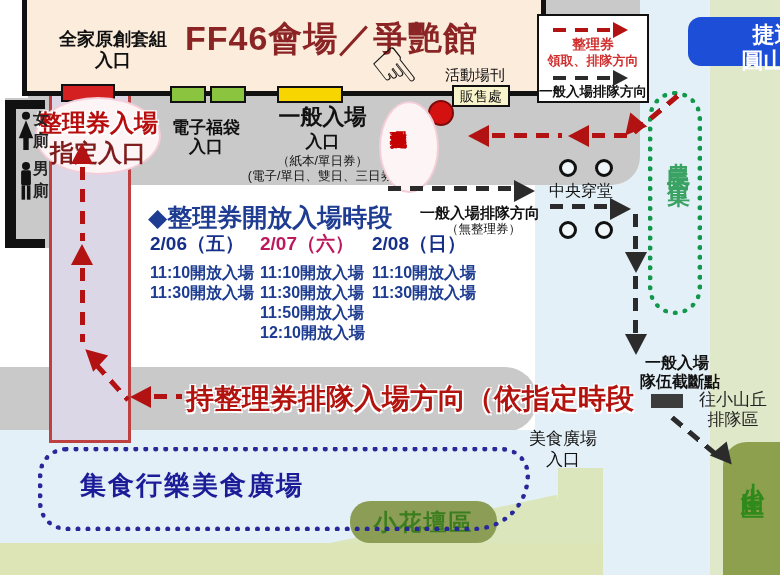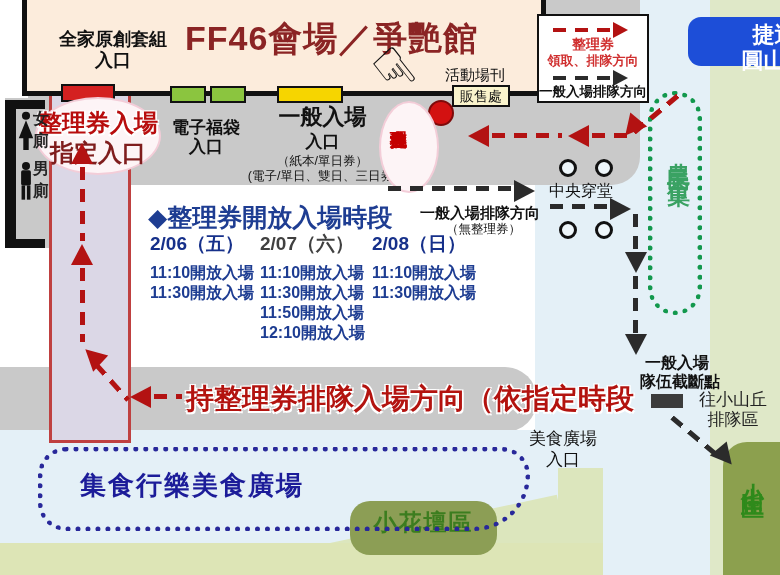--- a/index.html
+++ b/index.html
@@ -41,21 +41,21 @@
   <div class="p" style="left:558px;top:468px;width:45px;height:107px;background:#dce6bd;"></div>
   <div class="p" style="left:0;top:543px;width:603px;height:32px;background:#dde5b6;"></div>
   <div class="p" style="left:22px;top:-8px;width:524px;height:104px;background:#fcecdc;border:5px solid #111;box-sizing:border-box;"></div>
   <div class="p" style="left:5px;top:98px;width:45px;height:150px;background:#c9c9c9;"></div>
 
   <div class="p" style="left:49px;top:96px;width:82px;height:347px;background:#dbd7e6;border-left:3px solid #bf4040;border-right:3px solid #bf4040;border-bottom:3px solid #bf4040;box-sizing:border-box;"></div>
 
   <div class="p" style="left:723px;top:442px;width:57px;height:133px;background:#8ca04e;border-radius:24px 0 0 0;">
     <div class="vtext" style="position:absolute;left:15px;top:22px;font-size:23px;font-weight:800;color:#2f8a1b;letter-spacing:5px;">小山丘區</div>
   </div>
-  <div class="p ctr" style="left:350px;top:501px;width:147px;height:54px;background:#8c9e55;border-radius:20px;">
+  <div class="p ctr" style="left:350px;top:501px;width:147px;height:42px;background:#8c9e55;border-radius:20px;">
     <span style="font-size:23px;font-weight:800;color:#3c7d1f;line-height:42px;letter-spacing:2px;">小花壇區</span>
   </div>
 
   <div class="p" style="left:38px;top:447px;width:492px;height:84px;border:5px dotted #28289a;border-radius:30px 30px 60px 30px;box-sizing:border-box;"></div>
   <div class="p" style="left:80px;top:468px;font-size:26px;font-weight:800;color:#1c1c99;letter-spacing:2px;">集食行樂美食廣場</div>
 
   <div class="p" style="left:648px;top:91px;width:54px;height:224px;border:5px dotted #12984d;border-radius:27px;box-sizing:border-box;">
     <div class="vtext" style="position:absolute;left:11px;top:48px;font-size:23px;font-weight:700;color:#3aa263;letter-spacing:7px;">農民市集</div>
   </div>
 
@@ -160,21 +160,21 @@
   <div class="p" style="left:148px;top:201px;font-size:25px;font-weight:800;color:#1e3d92;">◆整理券開放入場時段</div>
   <div class="p" style="left:420px;top:204px;font-size:15px;font-weight:700;color:#111;">一般入場排隊方向</div>
   <div class="p" style="left:446px;top:221px;font-size:12.5px;color:#111;">（無整理券）</div>
 
   <div class="p" style="left:150px;top:231px;width:106px;color:#1e3d92;">
     <div style="font-size:19px;font-weight:800;color:#16308a;">2/06（五）</div>
     <div style="font-size:16px;font-weight:600;margin-top:6px;line-height:20px;">11:10開放入場</div>
     <div style="font-size:16px;font-weight:600;line-height:20px;">11:30開放入場</div>
   </div>
   <div class="p" style="left:260px;top:231px;width:106px;color:#1e3d92;">
-    <div style="font-size:19px;font-weight:800;color:#404040;">2/07（六）</div>
+    <div style="font-size:19px;font-weight:800;color:#be185d;">2/07（六）</div>
     <div style="font-size:16px;font-weight:600;margin-top:6px;line-height:20px;">11:10開放入場</div>
     <div style="font-size:16px;font-weight:600;line-height:20px;">11:30開放入場</div>
     <div style="font-size:16px;font-weight:600;line-height:20px;">11:50開放入場</div>
     <div style="font-size:16px;font-weight:600;line-height:20px;">12:10開放入場</div>
   </div>
   <div class="p" style="left:372px;top:231px;width:106px;color:#1e3d92;">
     <div style="font-size:19px;font-weight:800;color:#16308a;">2/08（日）</div>
     <div style="font-size:16px;font-weight:600;margin-top:6px;line-height:20px;">11:10開放入場</div>
     <div style="font-size:16px;font-weight:600;line-height:20px;">11:30開放入場</div>
   </div>

